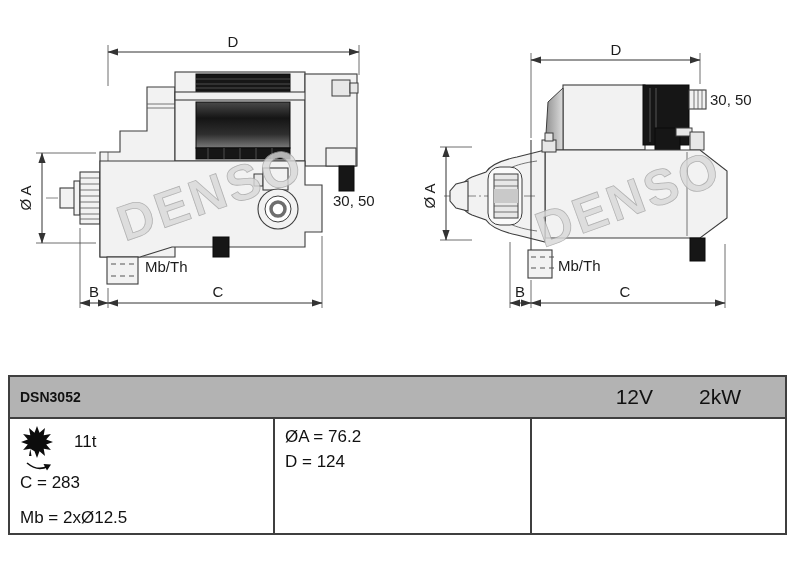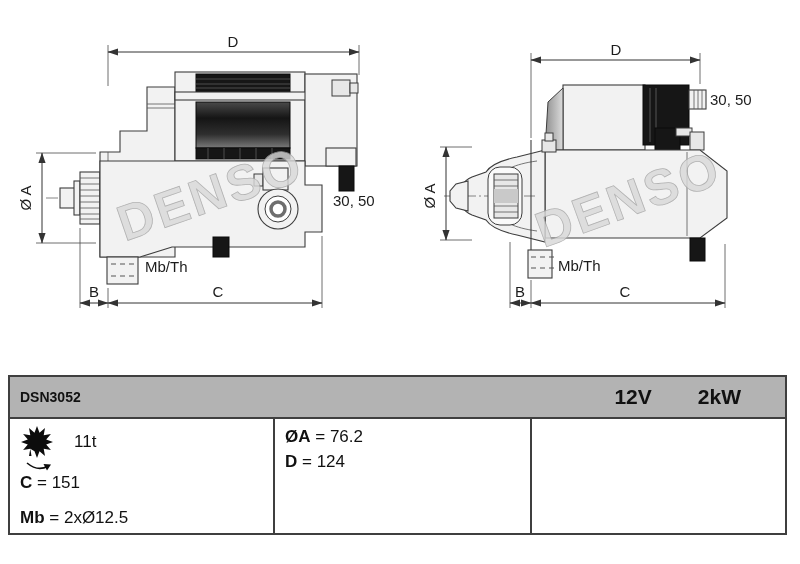--- a/index.html
+++ b/index.html
@@ -18,28 +18,28 @@
   .dash{stroke:#555;stroke-width:1;fill:none;stroke-dasharray:5 4;}
   .lbl{font-size:15px;fill:#1c1c1c;}
   .wm{font-size:50px;font-weight:700;letter-spacing:3px;fill:#d9d9d9;stroke:#a5a5a5;
       stroke-width:0.8;opacity:0.82;}
   
   .spec-table{position:absolute;left:8px;top:375px;width:779px;height:160px;
               border:2px solid #3f3f3f;background:#fff;box-sizing:border-box;}
   .spec-header{height:42px;background:#b3b3b3;border-bottom:2px solid #3f3f3f;
                display:flex;align-items:center;padding:0 44px 0 10px;box-sizing:border-box;}
   .model{font-size:14px;font-weight:bold;margin-right:auto;}
-  .hv{font-size:21px;font-weight:bold;margin-left:46px;}
+  .hv{font-size:21px;font-weight:normal;margin-left:46px;}
   .spec-body{display:flex;height:114px;}
   .cell{box-sizing:border-box;padding:6px 10px;}
   .c1{width:265px;border-right:2px solid #3f3f3f;}
   .c2{width:257px;border-right:2px solid #3f3f3f;}
   .c3{flex:1;}
   .row{height:24px;line-height:24px;font-size:17px;white-space:nowrap;}
-  .row b{font-weight:bold;}
+  .row b{font-weight:normal;}
   .row + .row{margin-top:1px;}
   .icon-row{height:44px;display:flex;align-items:flex-start;gap:18px;}
   .icon-row .val{font-size:17px;line-height:34px;}
   .after-icon{margin-top:2px;}
   .mt{margin-top:9px;}
 </style>
 </head>
 <body>
 
 <div class="stage">
@@ -188,21 +188,21 @@
         <div class="icon-row">
           <svg width="36" height="48" viewBox="0 0 36 48">
             <polygon fill="#0c0c0c" points="33,17 26.2,19.5 30.9,25 23.7,23.7 25,30.9 19.5,26.2 17,33 14.5,26.2 10.3,23.7 11.5,30.9 9,30.9 10.3,23.7 3.1,25 7.8,19.5 1,17 7.8,14.5 3.1,9 10.3,10.3 9,3.1 14.5,7.8 17,1 19.5,7.8 25,3.1 23.7,10.3 30.9,9 26.2,14.5"></polygon>
             <path d="M7,38 Q18,47 28,41" stroke="#0c0c0c" stroke-width="1.6" fill="none"></path>
             <polygon fill="#0c0c0c" points="31,39.5 23.5,39 27,45.5"></polygon>
           </svg>
           <span class="val">11t</span>
         </div>
         <div class="row after-icon">
           <b>C</b>
-          <span>= 151</span>
+          <span>= 283</span>
         </div>
         <div class="row mt" style="margin-top:11px;">
           <b>Mb</b>
           <span>= 2xØ12.5</span>
         </div>
       </div>
 
       <div class="cell c2">
         <div class="row">
           <b>ØA</b>

